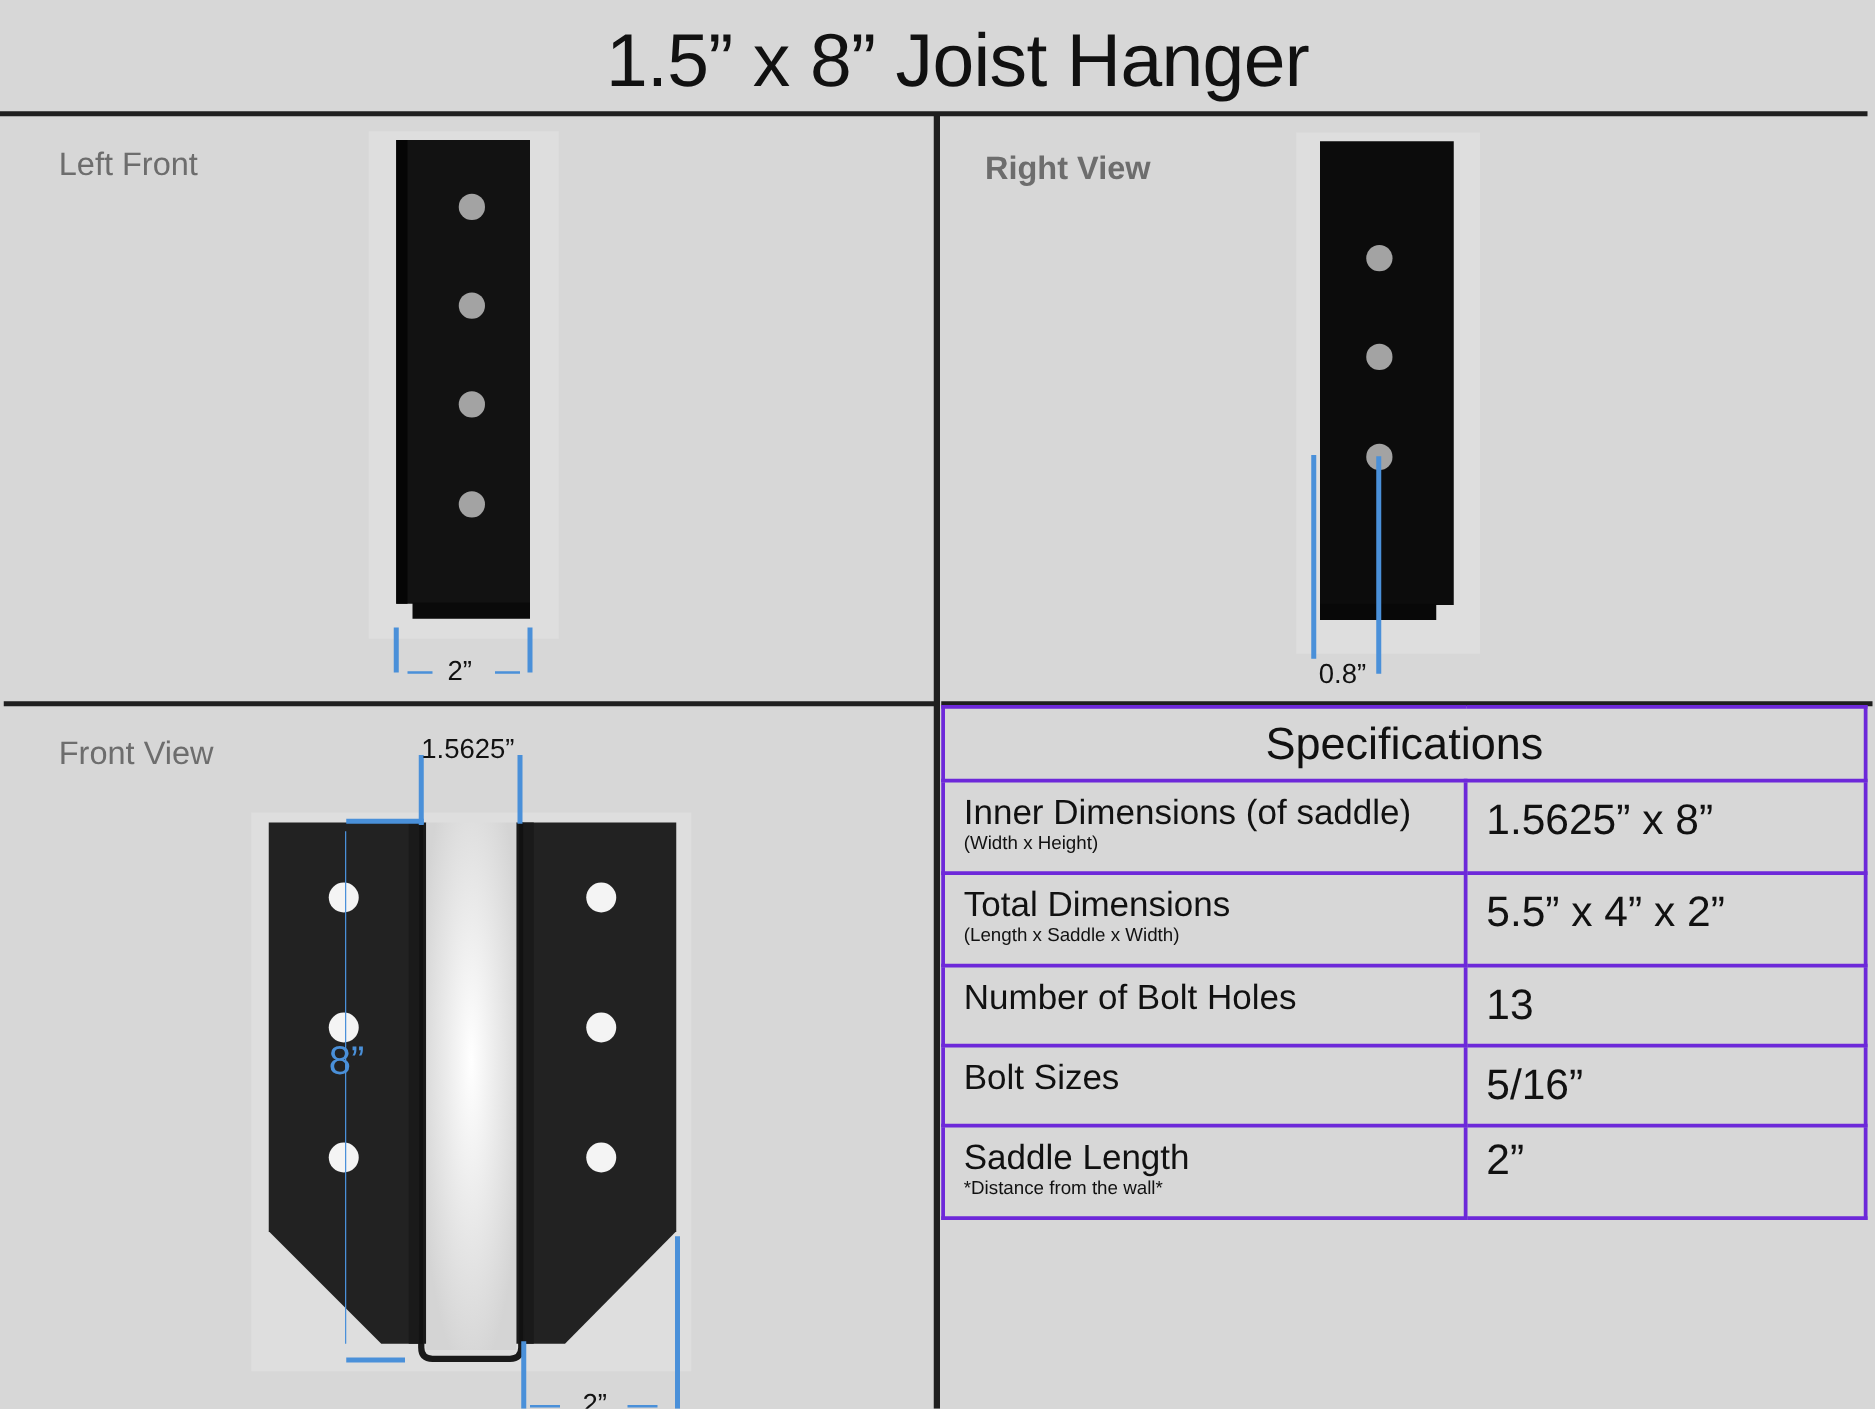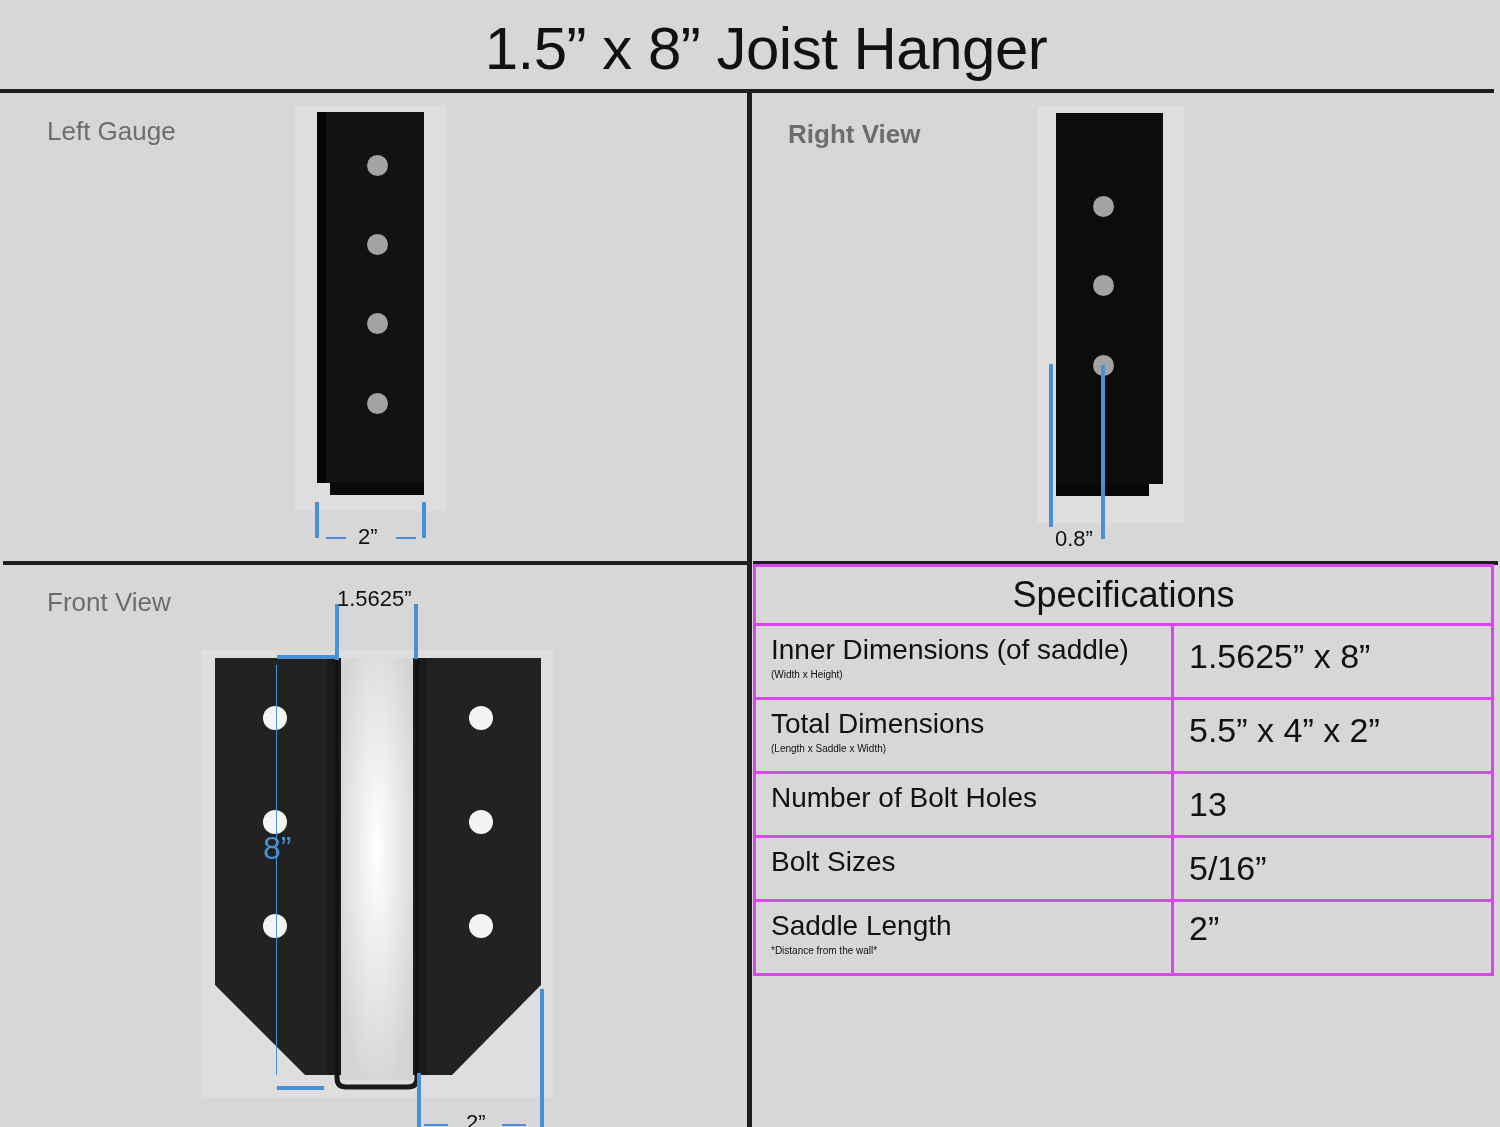--- a/index.html
+++ b/index.html
@@ -10,38 +10,38 @@
       letter-spacing:-0.5px; color:#111; }
     .hline { background:#1f1f1f; }
     .vlabel { font-size:26px; color:#6d6d6d; }
     .dim { font-size:22px; color:#111; }
     .blue { background:#4a90d9; }
     .halo { background:#dedede; }
     .plate { background:#111; }
     .hole { border-radius:50%; background:#a3a3a3; }
     .hole.white { background:#f4f4f4; }
     table.spec { border-collapse:collapse; position:absolute; left:753px; top:564px; width:741px; }
-    table.spec td { border:3px solid #d946ef; vertical-align:top; padding:0 15px; }
+    table.spec td { border:3px solid #6d28d9; vertical-align:top; padding:0 15px; }
     .spec-head { text-align:center; font-size:36px; height:56px; line-height:56px; padding:0 !important; }
     .lbl { font-size:28px; line-height:32px; padding-top:8px !important; }
-    .sub { font-size:10px; line-height:18px; display:block; }
+    .sub { font-size:15px; line-height:18px; display:block; }
     .val { font-size:34px; line-height:40px; padding-top:10px !important; }
   </style>
 </head>
 <body>
 
 <div class="abs title">1.5” x 8” Joist Hanger</div>
 
 <div class="abs hline" style="left:0;top:89px;width:1494px;height:4px;"></div>
 <div class="abs hline" style="left:747px;top:91px;width:5px;height:1036px;"></div>
 <div class="abs hline" style="left:3px;top:561px;width:745px;height:4px;"></div>
 <div class="abs hline" style="left:753px;top:561px;width:745px;height:4px;"></div>
 
 <section>
-  <div class="abs vlabel" style="left:47px;top:116px;">Left Gauge</div>
+  <div class="abs vlabel" style="left:47px;top:116px;">Left Front</div>
   <div class="abs halo" style="left:295px;top:105px;width:152px;height:406px;"></div>
   <div class="abs plate" style="left:317px;top:112px;width:107px;height:371px;background:#121212;"></div>
   <div class="abs plate" style="left:330px;top:482px;width:94px;height:13px;background:#0a0a0a;"></div>
   <div class="abs" style="left:317px;top:112px;width:9px;height:371px;background:#050505;"></div>
   <div class="abs hole" style="left:367px;top:155px;width:21px;height:21px;"></div>
   <div class="abs hole" style="left:367px;top:234px;width:21px;height:21px;"></div>
   <div class="abs hole" style="left:367px;top:313px;width:21px;height:21px;"></div>
   <div class="abs hole" style="left:367px;top:393px;width:21px;height:21px;"></div>
   <div class="abs blue" style="left:315px;top:502px;width:4px;height:36px;"></div>
   <div class="abs blue" style="left:422px;top:502px;width:4px;height:36px;"></div>

